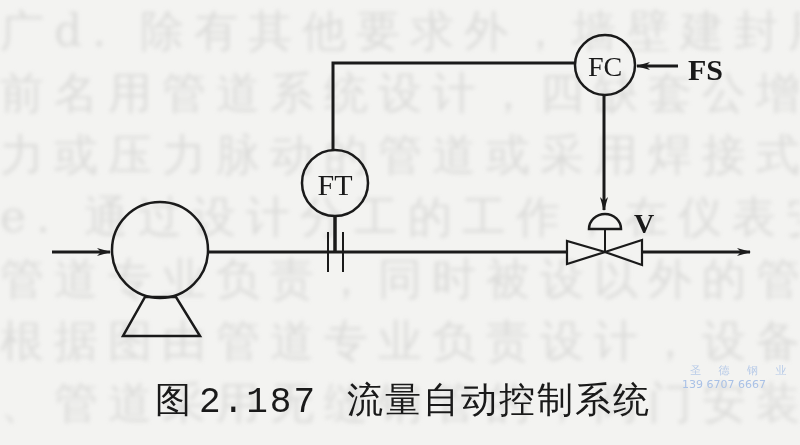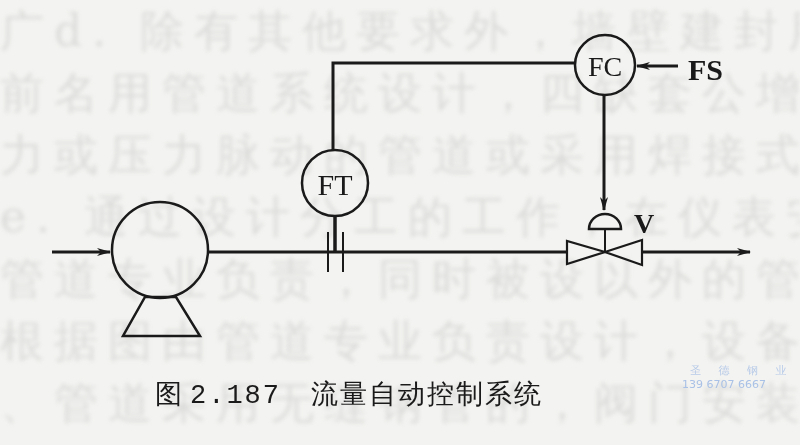--- a/index.html
+++ b/index.html
@@ -12,21 +12,21 @@
     .bg-text {
       position: absolute; left: 0; top: 0; width: 800px; height: 445px;
       color: #c9c9c7; opacity: 0.55; font-family: "DejaVu Serif", serif;
       font-size: 44px; line-height: 62px; filter: blur(2.2px);
       white-space: nowrap; overflow: hidden; letter-spacing: 10px;
     }
     .bg-text div { height: 62px; }
     svg.diagram { position: absolute; left: 0; top: 0; }
     .caption {
       position: absolute; left: 155px; top: 376px;
-      font-family: "DejaVu Serif", serif; font-size: 27px; color: #1a1a1a;
+      font-family: "DejaVu Serif", serif; font-size: 36px; color: #1a1a1a;
       letter-spacing: 2px; white-space: nowrap;
     }
     .caption .num { margin-left: 6px; margin-right: 30px; font-family: "Liberation Mono", monospace; }
     .watermark {
       position: absolute; left: 682px; top: 364px; width: 120px;
       color: #a9c1e6; font-family: "DejaVu Sans", sans-serif; font-size: 11px;
       line-height: 14px; text-align: left;
     }
     .watermark .wm-top { letter-spacing: 7px; padding-left: 8px; opacity: 0.8; }
   </style>

